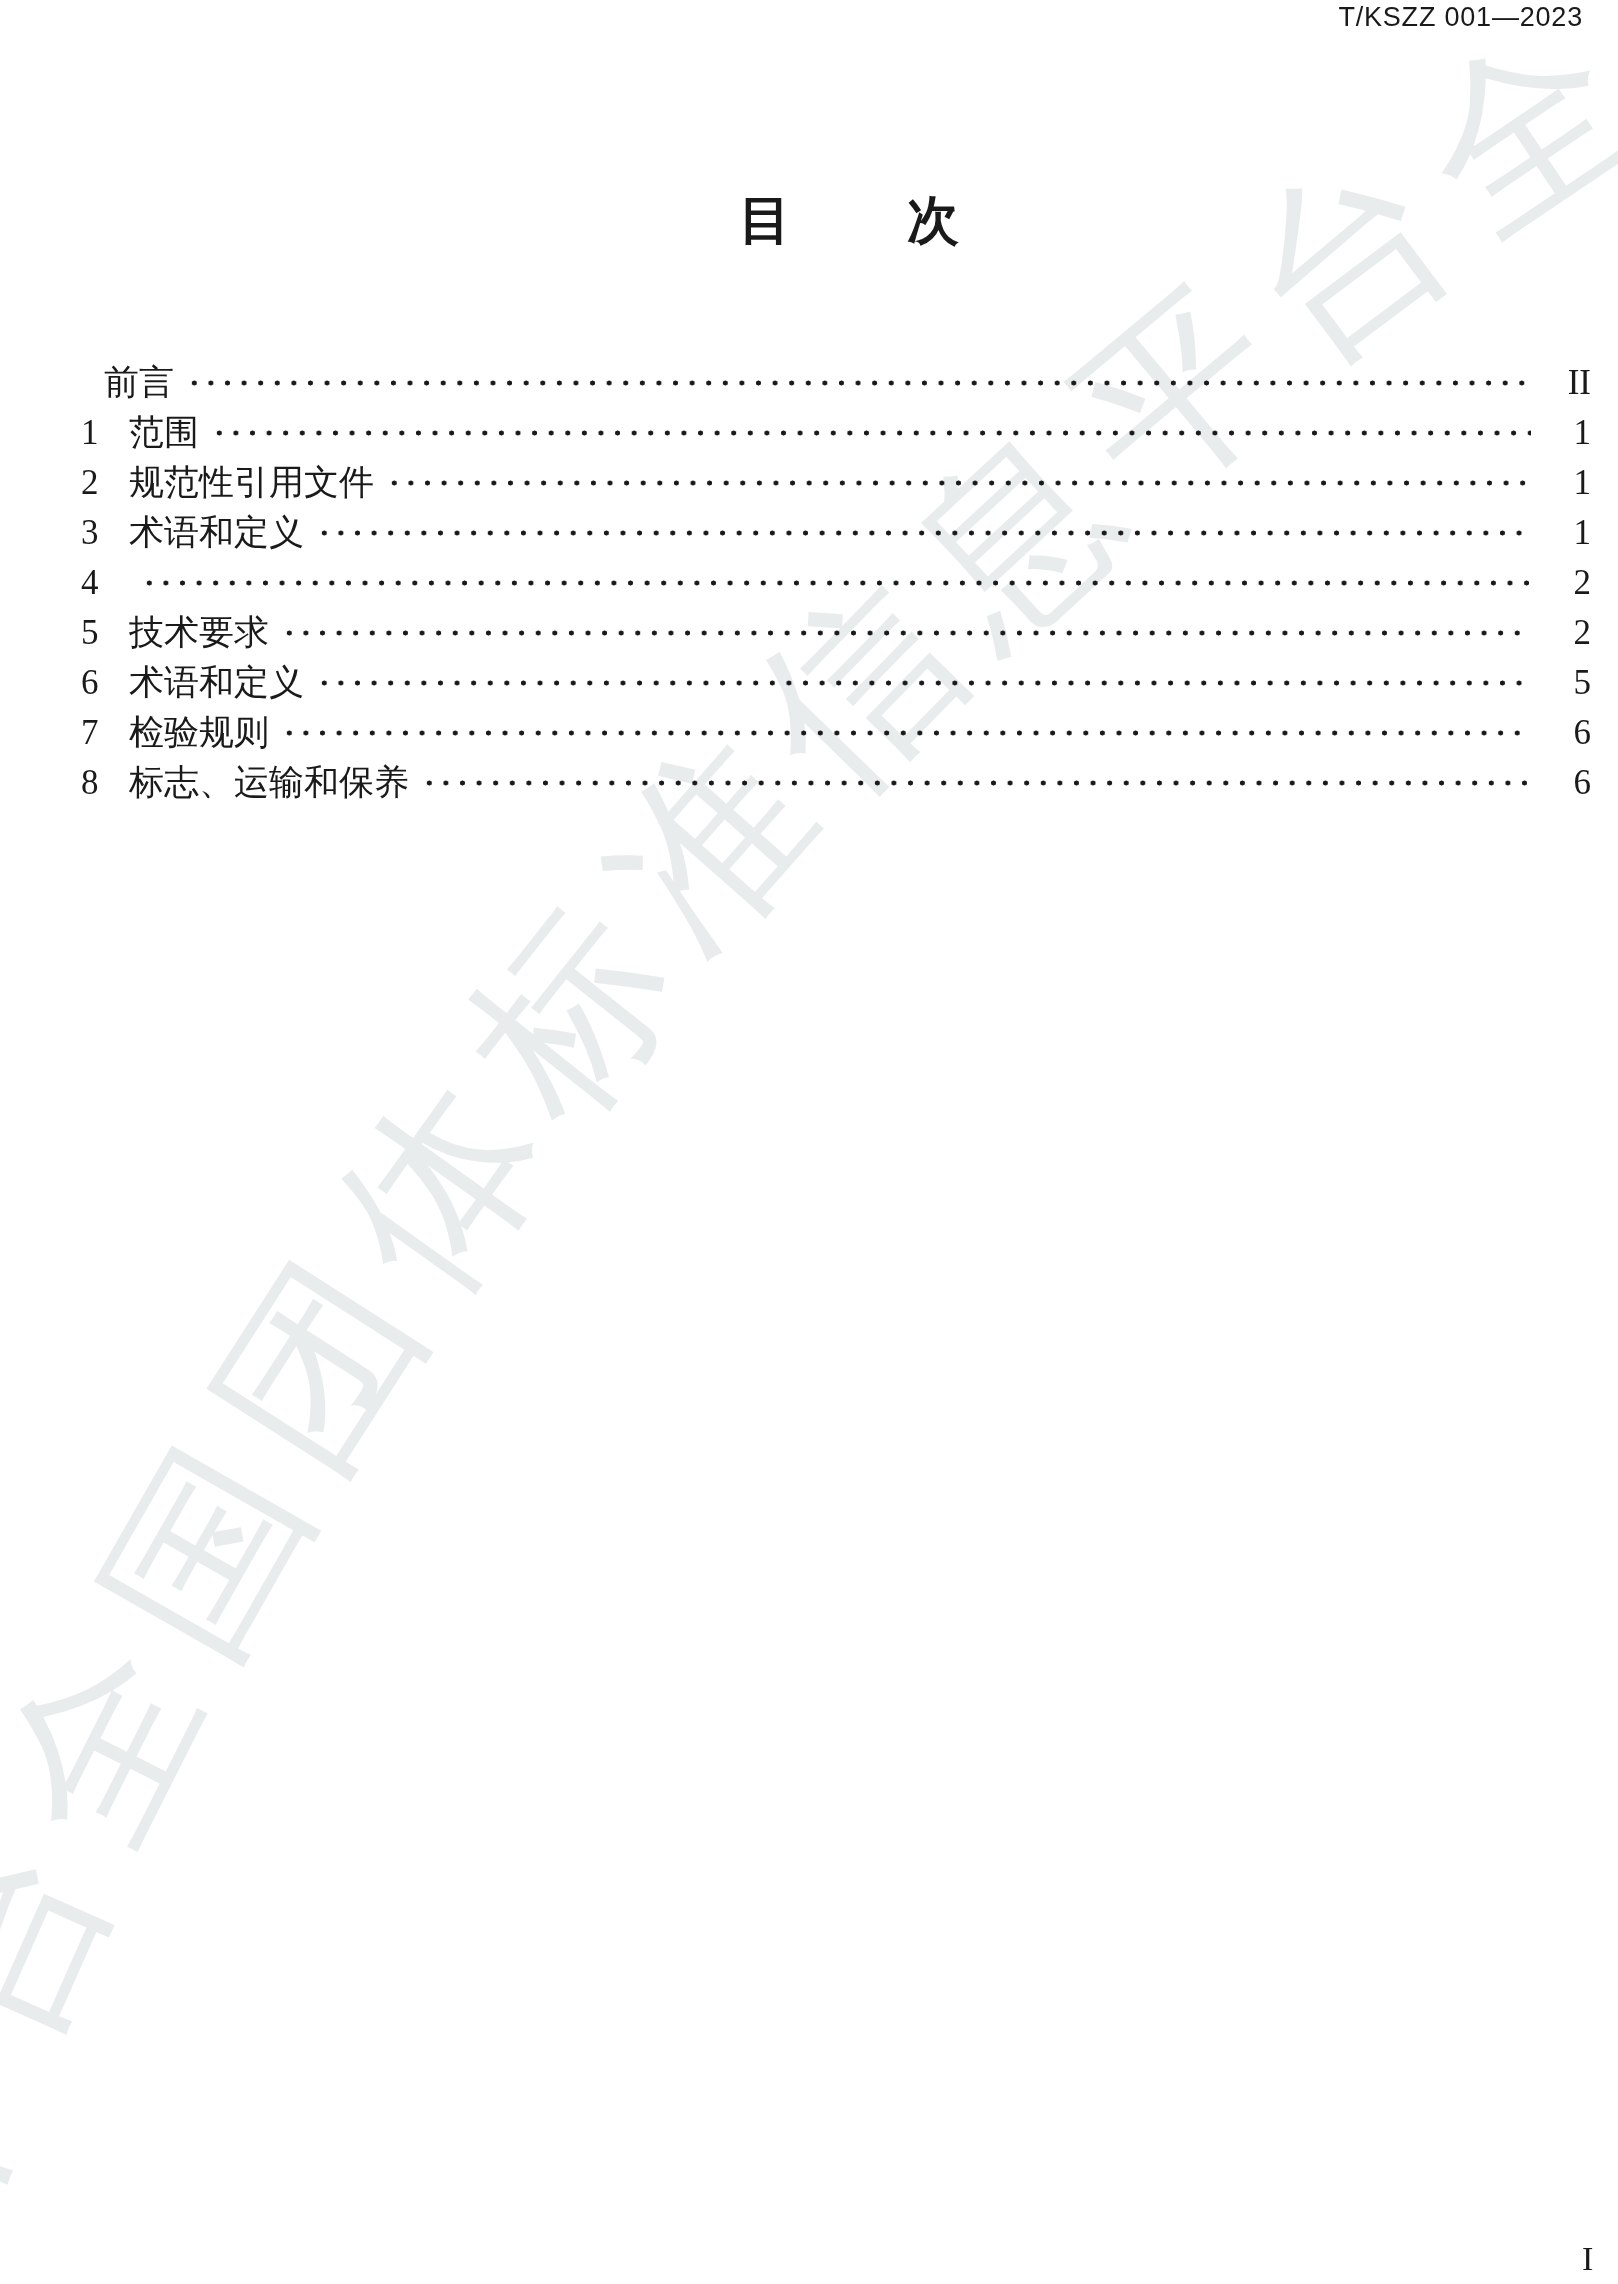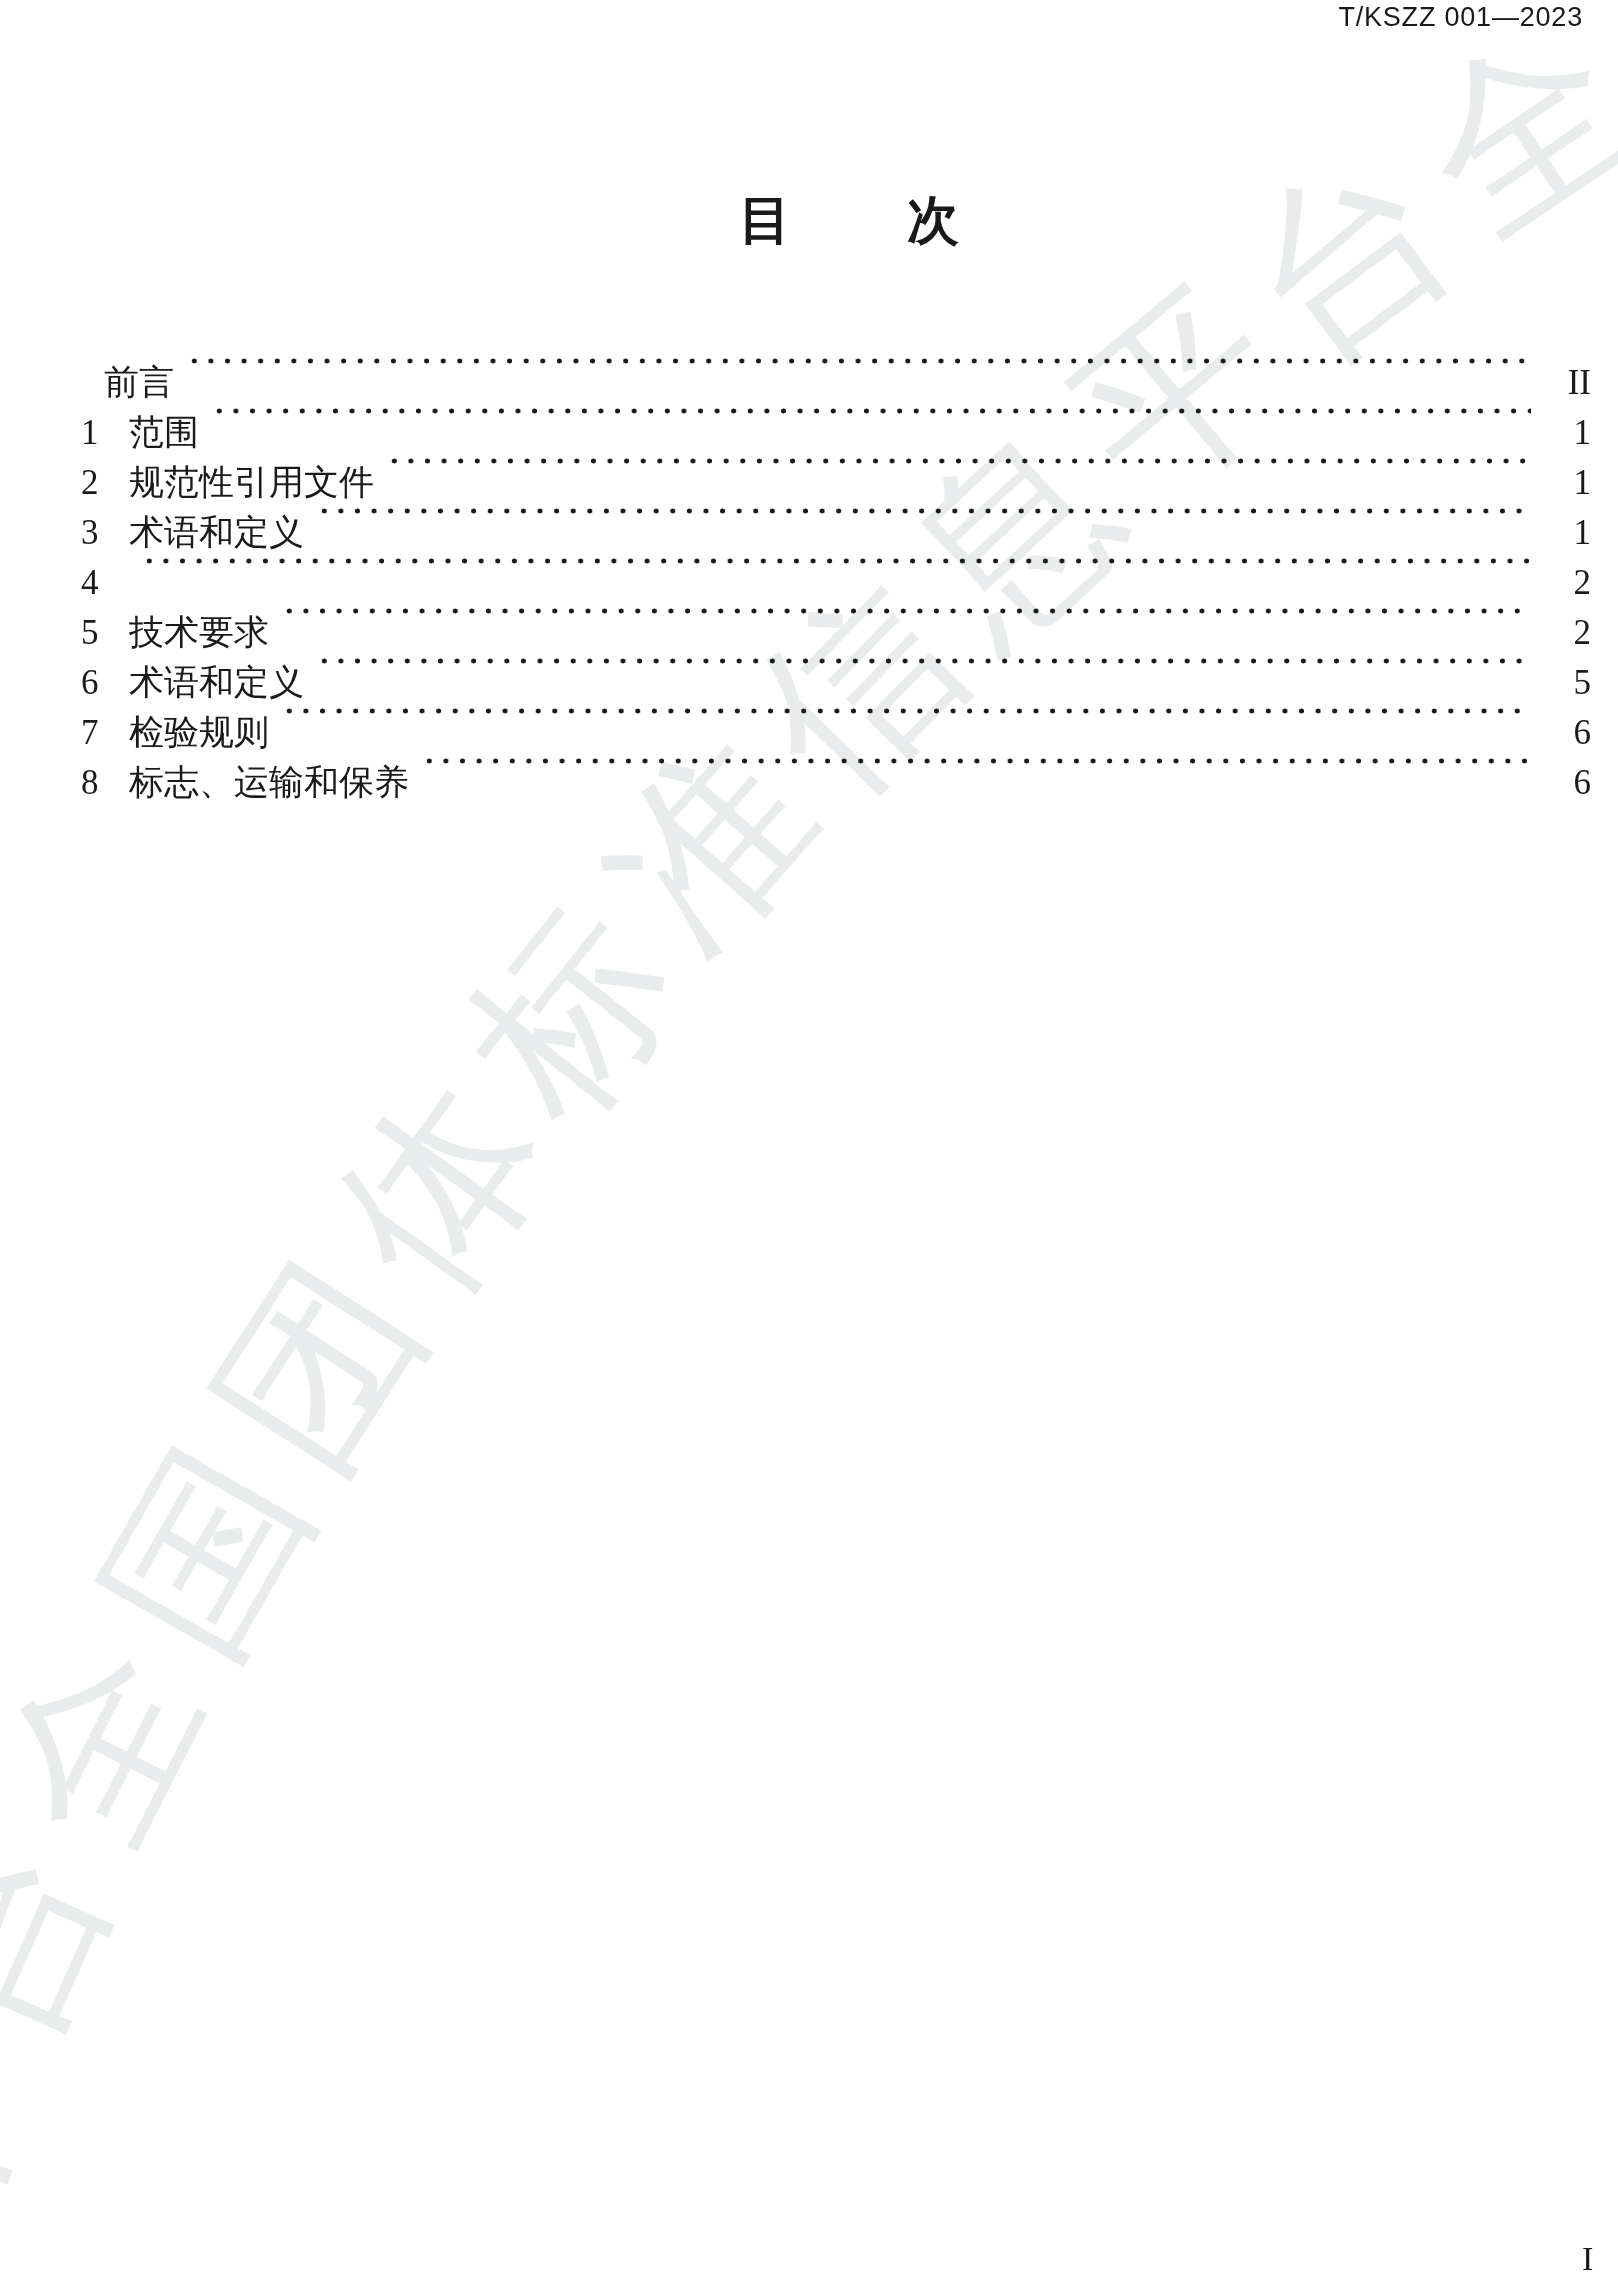--- a/index.html
+++ b/index.html
@@ -51,21 +51,21 @@
   
   .toc {
     position: absolute;
     left: 81px;
     top: 358px;
     width: 1510px;
     z-index: 2;
   }
   .toc-row {
     display: flex;
-    align-items: flex-start;
+    align-items: center;
     height: 50px;
     line-height: 50px;
     font-size: 35px;
     white-space: nowrap;
   }
   .toc-num {
     display: inline-block;
     flex: none;
     width: 48px;
   }

